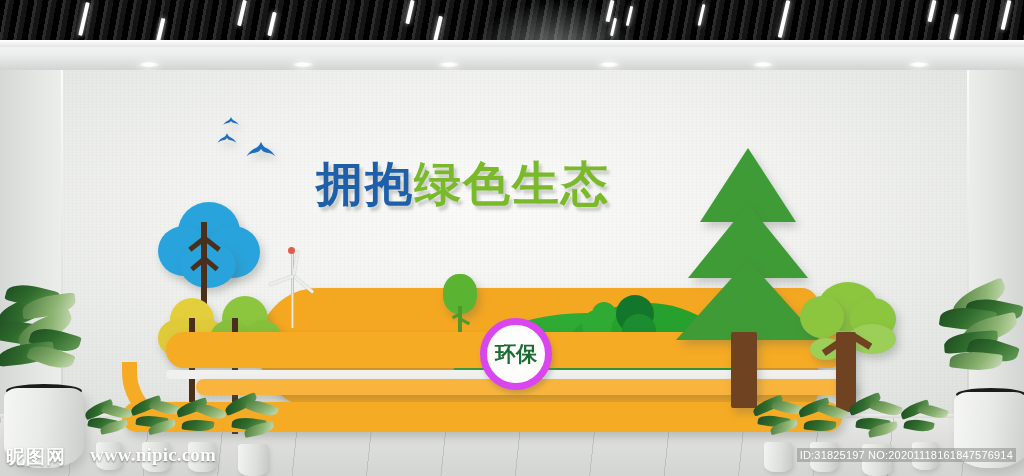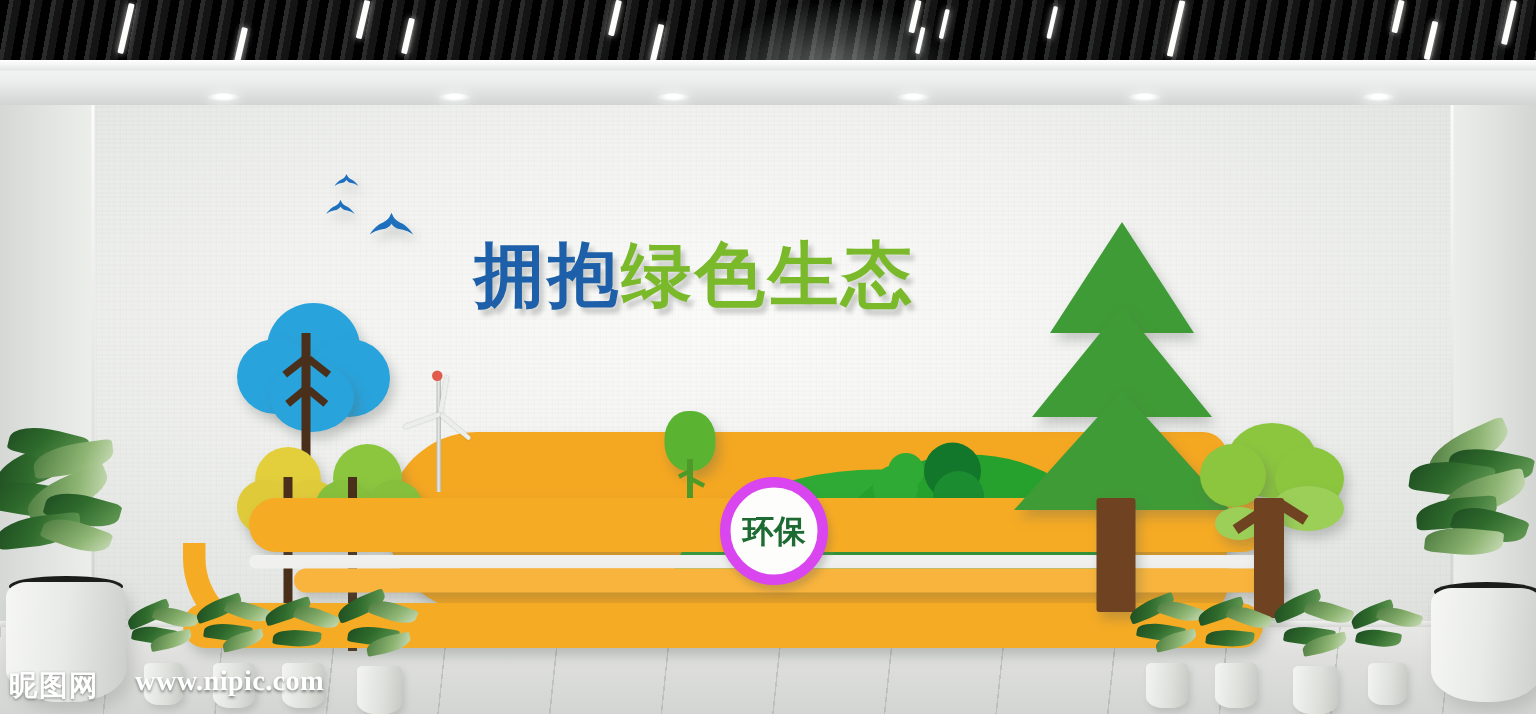--- a/index.html
+++ b/index.html
@@ -449,14 +449,15 @@
       <div class="leaf light" style="left:10px; top:2px; width:30px; height:11px; transform:rotate(18deg);"></div>
       <div class="leaf" style="left:-4px; top:16px; width:30px; height:11px; transform:rotate(10deg);"></div>
       <div class="small-pot" style="left:4px; top:38px; width:26px; height:28px;"></div>
     </div>
   </div>
 
   <div class="wm-left">
     <span class="wm-cn">昵图网</span>
     <span class="wm-url">www.nipic.com</span>
   </div>
+  <div class="wm-right">ID:31825197 NO:20201118161847576914</div>
 
 </div>
 
 </body></html>

